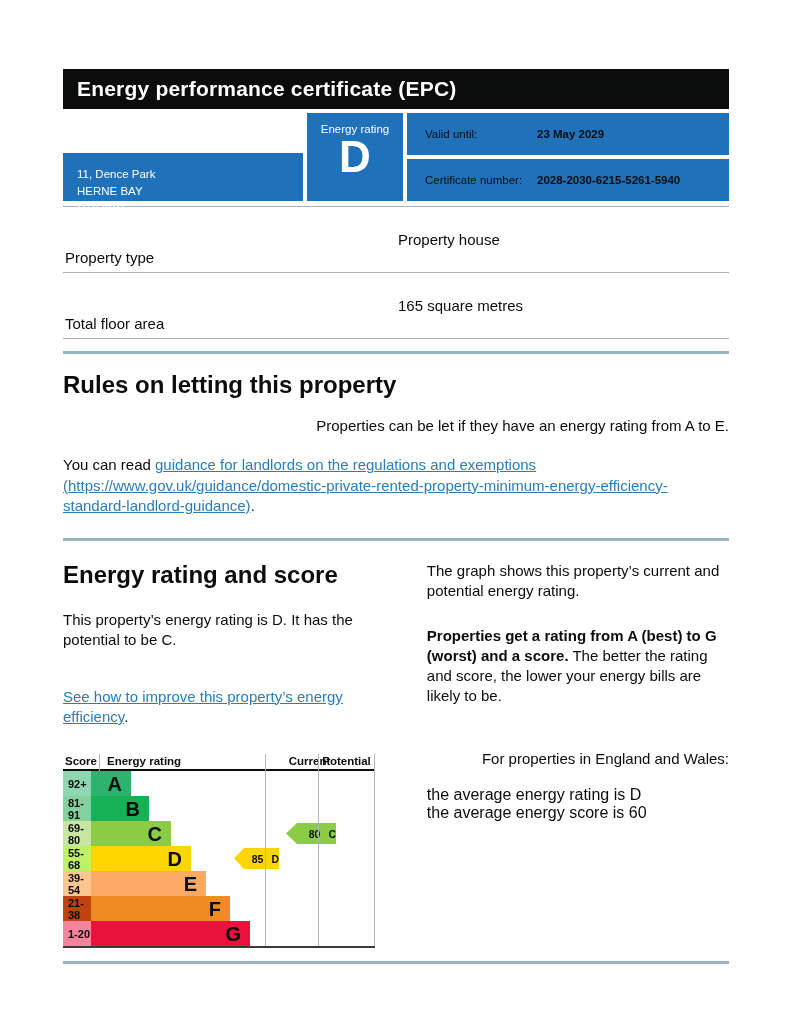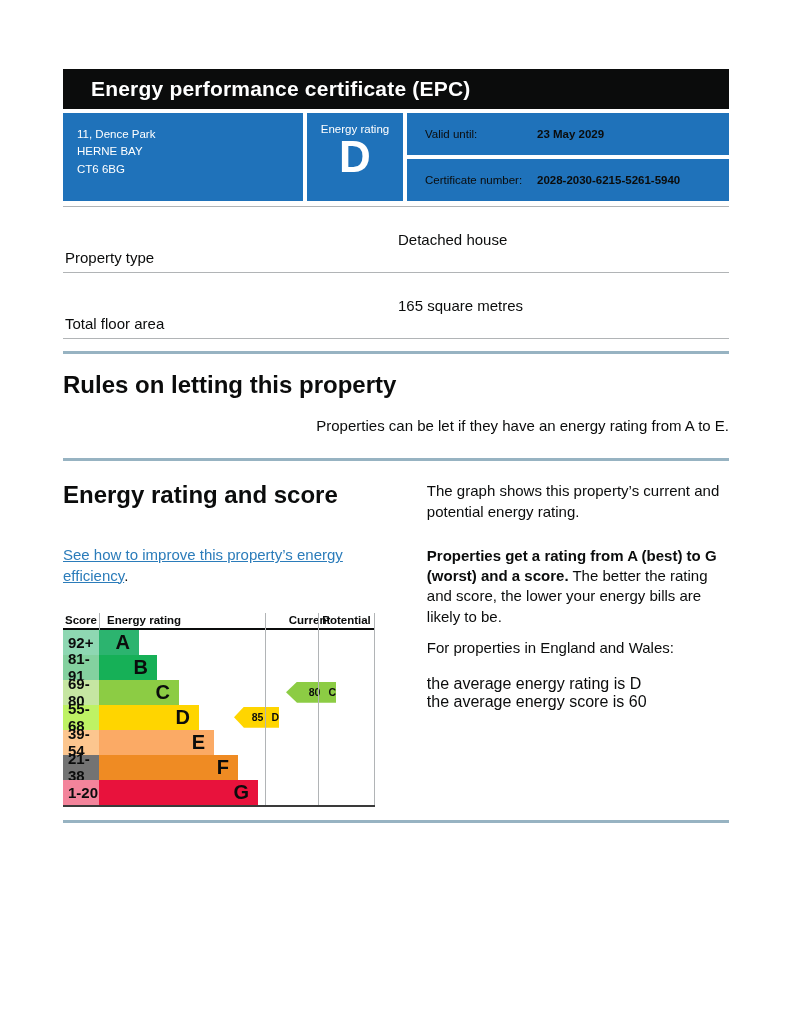--- a/index.html
+++ b/index.html
@@ -12,27 +12,27 @@
   }
   *{margin:0;padding:0;box-sizing:border-box;}
   html,body{background:#fff;}
   body{
     width:792px;height:1024px;position:relative;overflow:hidden;
     font-family:"Liberation Sans", sans-serif;color:var(--text);
   }
   .content{position:absolute;left:63px;top:69px;width:666px;}
 
   
-  .masthead{height:40px;background:var(--masthead-bg);display:flex;align-items:center;padding-left:28px;}
+  .masthead{height:40px;background:var(--masthead-bg);display:flex;align-items:center;padding-left:14px;}
   .masthead h1{color:#fff;font-size:21px;font-weight:bold;letter-spacing:.2px;}
 
   
   .summary{display:flex;gap:4px;margin-top:4px;height:88px;}
   .panel{background:var(--brand-blue);color:#fff;}
-  .panel-address{width:240px;padding:13px 14px;font-size:11.5px;line-height:1.5;}
+  .panel-address{width:240px;padding:13px 14px;font-size:11.5px;line-height:1.5;margin-top:40px;}
   .panel-rating{width:96px;display:flex;flex-direction:column;align-items:center;padding-top:10px;}
   .panel-rating .rating-label{font-size:11.5px;}
   .panel-rating .rating-letter{font-size:44px;font-weight:bold;line-height:1.1;margin-top:-2px;}
   .panel-details{flex:1;display:flex;flex-direction:column;gap:4px;background:transparent;}
   .detail-row{background:var(--brand-blue);flex:1;display:flex;align-items:center;padding-left:18px;font-size:11.5px;}
   .detail-row .lbl{width:112px;}
   .detail-row .val{font-weight:bold;}
 
   
   .prop-table{margin-top:5px;border-top:1px solid var(--rule-gray);}
@@ -51,34 +51,34 @@
   .rules .p2{margin-top:19px;width:660px;}
   a.link{color:var(--link-blue);text-decoration:underline;cursor:pointer;}
 
   
   .cols{display:flex;margin-top:20px;gap:38px;}
   .col-left{width:330px;}
   .col-right{width:306px;}
   .col-left .p1{margin-top:21px;}
   .col-left .link-p{margin-top:36px;}
   .col-right .p2{margin-top:24px;}
-  .col-right .p3{margin-top:11px;}
+  .col-right .p3{margin-top:42px;text-align:right;}
   .col-right .p4{margin-top:17px;}
   b{font-weight:bold;}
 
   
   .epc-chart{position:relative;width:312px;margin-top:27px;border-bottom:2px solid #3a3a3a;background:#fff;}
   .chart-header{position:relative;height:17px;border-bottom:2px solid #0b0c0c;font-size:11.5px;font-weight:bold;}
   .chart-header .h-score{position:absolute;left:0;width:36px;text-align:center;top:1px;}
   .chart-header .h-rating{position:absolute;left:44px;top:1px;}
   .chart-header .h-current{position:absolute;left:220px;width:53px;text-align:center;top:1px;}
   .chart-header .h-potential{position:absolute;left:255px;width:57px;text-align:center;top:1px;}
   .chart-body{position:relative;height:175px;}
   .band-row{display:flex;height:25px;}
-  .score-cell{width:36px;font-size:15px;font-weight:bold;display:flex;align-items:center;padding-left:5px;}
+  .score-cell{width:28px;font-size:11px;font-weight:bold;display:flex;align-items:center;padding-left:5px;}
   .bar-track{flex:1;position:relative;}
   .bar{height:100%;display:flex;align-items:center;justify-content:flex-end;padding-right:9px;}
   .band-letter{font-size:20px;font-weight:bold;line-height:1;}
   .vline{position:absolute;width:1px;background:var(--rule-gray);top:0;bottom:0;}
   .vline.short{bottom:auto;height:17px;}
   .arrow{position:absolute;height:21px;display:flex;align-items:center;justify-content:flex-end;
          clip-path:polygon(0 50%,22% 0,100% 0,100% 100%,22% 100%);
          font-size:10.5px;font-weight:bold;color:#0b0c0c;padding-left:8px;}
   .arrow .gap{display:inline-block;width:8px;}
 </style>
@@ -109,40 +109,42 @@
       <div class="detail-row">
         <span class="lbl">Certificate number:</span>
         <span class="val">2028-2030-6215-5261-5940</span>
       </div>
     </div>
   </section>
 
   <section class="prop-table">
     <div class="prop-row">
       <span class="lbl">Property type</span>
-      <span class="val">Detached house</span>
+      <span class="val">Property house</span>
     </div>
     <div class="prop-row">
       <span class="lbl">Total floor area</span>
       <span class="val">165 square metres</span>
     </div>
   </section>
 
   <hr class="divider d1">
 
   <section class="rules">
     <h2>Rules on letting this property</h2>
     <p class="p1">Properties can be let if they have an energy rating from A to E.</p>
+    <p class="p2"><span>You can read </span><a class="link">guidance for landlords on the regulations and exemptions (https://www.gov.uk/guidance/domestic-private-rented-property-minimum-energy-efficiency-standard-landlord-guidance)</a><span>.</span></p>
   </section>
 
   <hr class="divider d2">
 
   <section class="cols">
     <div class="col-left">
       <h2>Energy rating and score</h2>
+      <p class="p1">This property’s energy rating is D. It has the potential to be C.</p>
       <p class="link-p"><a class="link">See how to improve this property’s energy efficiency</a><span>.</span></p>
 
       <div class="epc-chart">
         <div class="chart-header">
           <span class="h-score">Score</span>
           <span class="h-rating">Energy rating</span>
           <span class="h-current">Current</span>
           <span class="h-potential">Potential</span>
         </div>
         <div class="chart-body">
@@ -180,21 +182,21 @@
             </div>
             <div class="band-row">
               <div class="score-cell" style="background: rgb(252, 198, 143);">39-54</div>
               <div class="bar-track">
                 <div class="bar" style="background: rgb(251, 170, 101); width: 115px;">
                   <span class="band-letter">E</span>
                 </div>
               </div>
             </div>
             <div class="band-row">
-              <div class="score-cell" style="background: #737373;">21-38</div>
+              <div class="score-cell" style="background: #c2410c;">21-38</div>
               <div class="bar-track">
                 <div class="bar" style="background: rgb(239, 139, 35); width: 139px;">
                   <span class="band-letter">F</span>
                 </div>
               </div>
             </div>
             <div class="band-row">
               <div class="score-cell" style="background: rgb(243, 132, 155);">1-20</div>
               <div class="bar-track">
                 <div class="bar" style="background: rgb(232, 18, 60); width: 159px;">

